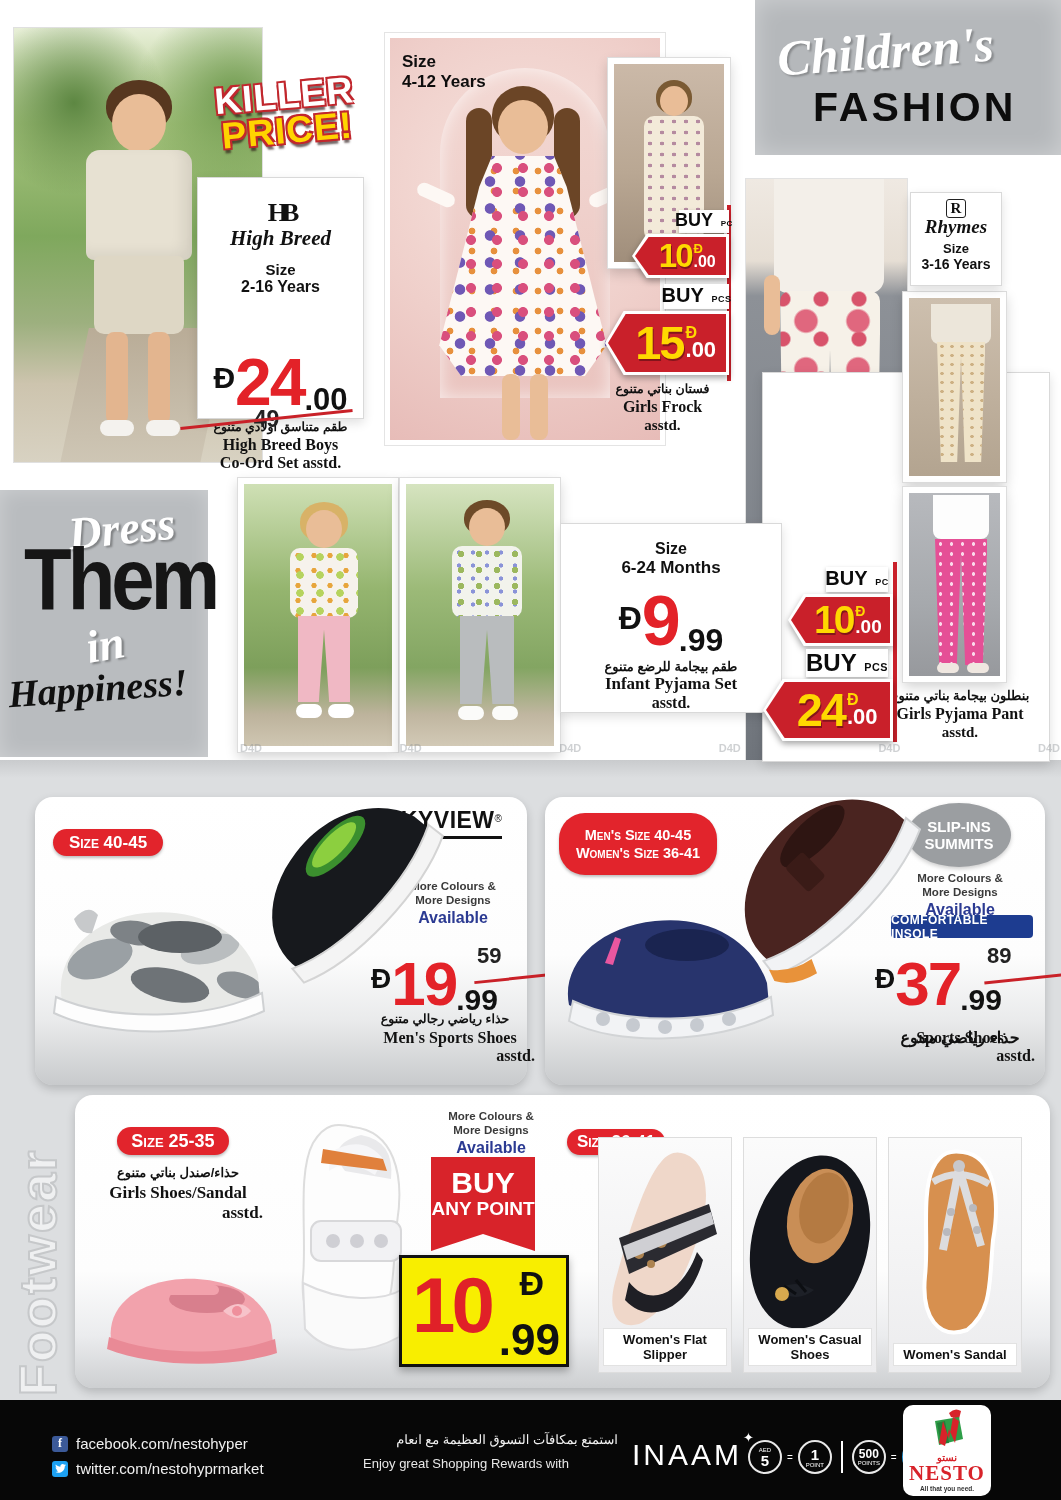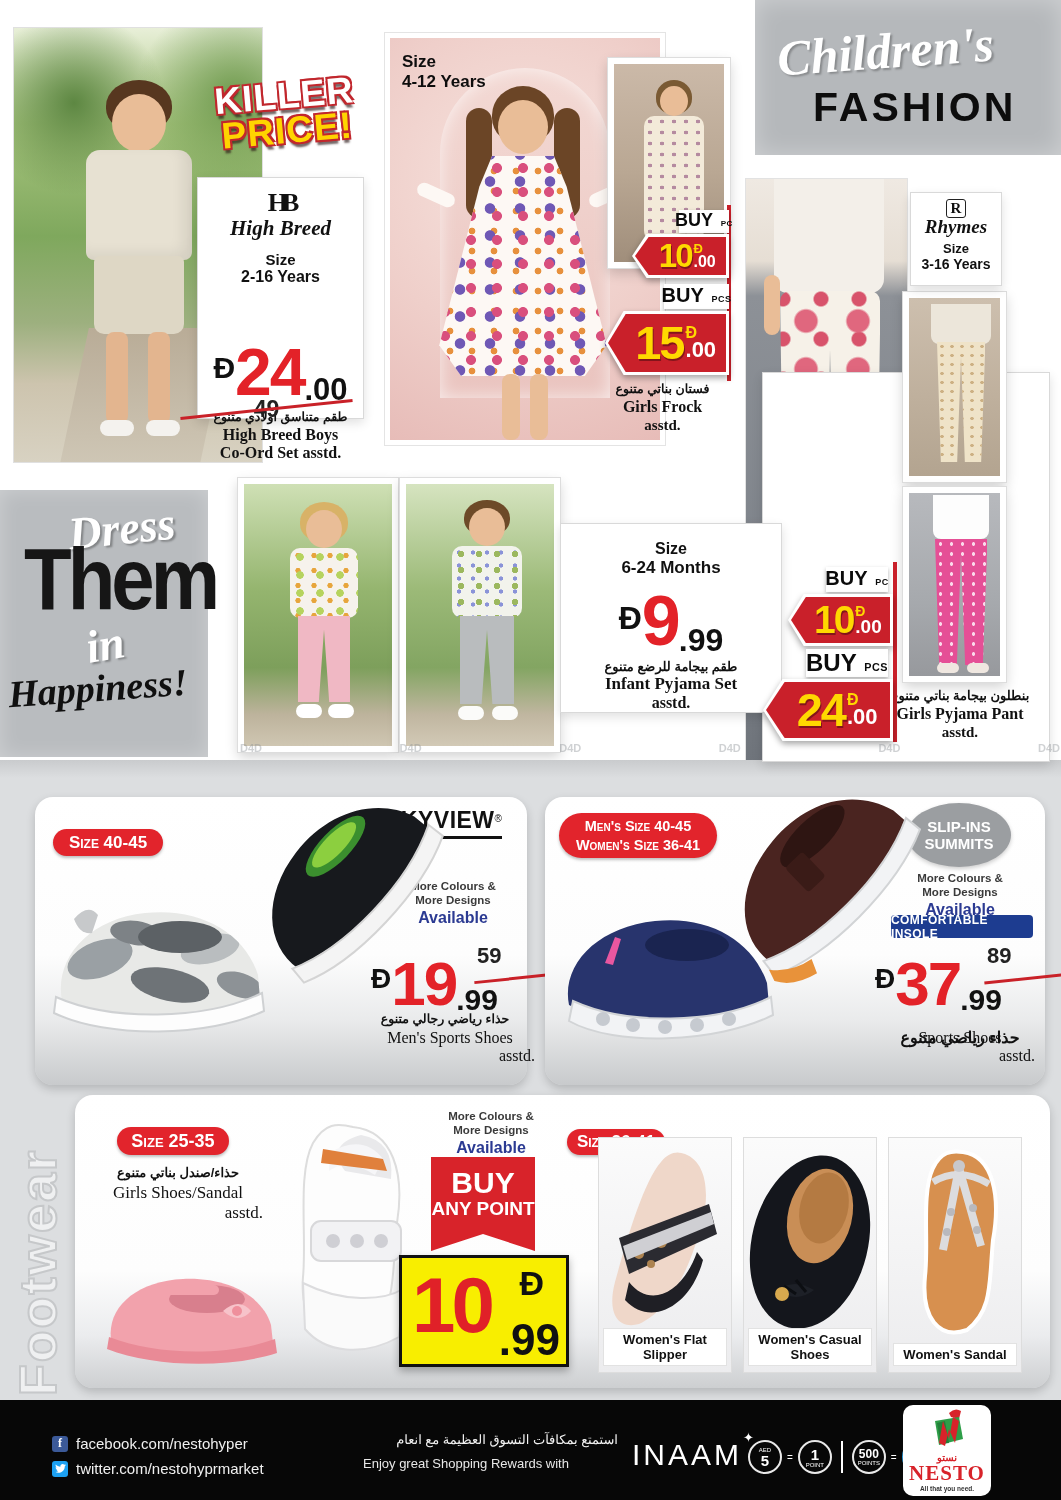--- a/index.html
+++ b/index.html
@@ -37,21 +37,21 @@
 .arrow .acur{font-weight:bold;color:#ffd800}
 .arrow .acents{font-weight:bold;color:#fff}
 .pole{position:absolute;width:4px;background:#c9202a;z-index:5}
 
 .head{position:absolute;border-radius:50%;background:#e9bd97}
 .hair{position:absolute;border-radius:50% 50% 45% 45%;background:#57371f}
 .cloth{position:absolute}
 
 .more{position:absolute;text-align:center;color:#3a3a3a;font-weight:bold;line-height:1.25}
 .more .avail{color:#2b3a92;font-weight:bold}
-.shoename{position:absolute;text-align:center;font-family:"Liberation Serif",serif;font-weight:normal;line-height:1.15;color:#111}
+.shoename{position:absolute;text-align:center;font-family:"Liberation Serif",serif;font-weight:bold;line-height:1.15;color:#111}
 
 .footer-link{display:flex;align-items:center;gap:8px;color:#f0f0f0;font-size:15px}
 .badge-circle{border:2px solid #e9e9e9;border-radius:50%;color:#fff;display:flex;flex-direction:column;align-items:center;justify-content:center;line-height:1}
 </style>
 </head>
 <body>
 
 <div class="page">
 
   <div class="abs" style="left:755px;top:0;width:306px;height:155px;background:#b5b8bb;box-shadow:inset 0 0 25px rgba(255,255,255,.35)">
@@ -74,21 +74,21 @@
     <div class="cloth" style="left:132px;top:392px;width:34px;height:16px;background:#f4f2ee;border-radius:8px"></div>
   </div>
 
   <div class="abs" style="left:212px;top:78px;width:150px;height:100px;transform:rotate(-5deg);text-align:center;z-index:7;line-height:.95">
     <div style="font-size:37px;font-weight:bold;color:#fff;letter-spacing:1px;
                 text-shadow:-2px -2px 0 #c1272d,2px -2px 0 #c1272d,-2px 2px 0 #c1272d,2px 2px 0 #c1272d,0 5px 2px rgba(40,20,20,.65)">KILLER</div>
     <div style="font-size:37px;font-weight:bold;color:#ffd400;letter-spacing:1px;
                 text-shadow:-2px -2px 0 #c1272d,2px -2px 0 #c1272d,-2px 2px 0 #c1272d,2px 2px 0 #c1272d,0 5px 2px rgba(40,20,20,.65)">PRICE!</div>
   </div>
 
-  <div class="panel c" style="left:197px;top:177px;width:167px;height:242px;z-index:4;padding-top:10px">
+  <div class="panel c" style="left:197px;top:177px;width:167px;height:242px;z-index:4;padding-top:20px">
     <div class="serif" style="font-size:26px;font-weight:bold;letter-spacing:-6px;">HB</div>
     <div class="script" style="font-size:21px;margin-top:-2px">High Breed</div>
     <div style="font-size:15px;font-weight:bold;margin-top:10px">Size</div>
     <div style="font-size:16px;font-weight:bold">2-16 Years</div>
     <div class="abs strike" style="right:14px;top:110px;font-size:23px">49</div>
     <div class="price-row" style="margin-top:26px">
       <span class="cur" style="font-size:30px;margin-top:14px">Đ</span>
       <span class="price-main" style="font-size:66px">24</span>
       <span class="price-cents" style="font-size:31px">.00</span>
     </div>
@@ -343,21 +343,21 @@
     </div>
     <div class="abs arab" dir="rtl" style="left:330px;top:214px;width:160px;text-align:center;font-size:12.5px">حذاء رياضي رجالي متنوع</div>
     <div class="shoename" style="left:330px;top:232px;width:170px;font-size:16px">
       <div>Men's Sports Shoes</div>
       <div style="text-align:right">asstd.</div>
     </div>
   </div>
 
   <div class="abs" style="left:545px;top:797px;width:500px;height:288px;border-radius:18px;
               background:linear-gradient(180deg,#ffffff 0%,#fdfdfd 55%,#e9eaeb 78%,#c8cacc 100%);box-shadow:0 4px 10px rgba(0,0,0,.18)">
-    <div class="size-pill" style="left:14px;top:16px;width:158px;height:45px;border-radius:26px;font-size:14.5px;flex-direction:column;line-height:1.25">
+    <div class="size-pill" style="left:14px;top:16px;width:158px;height:62px;border-radius:26px;font-size:14.5px;flex-direction:column;line-height:1.25">
       <span>Men's Size 40-45</span>
       <span>Women's Size 36-41</span>
     </div>
     <div class="abs c" style="left:362px;top:6px;width:104px;height:64px;border-radius:50%;background:#9b9ea1;color:#fff;
                 display:flex;flex-direction:column;align-items:center;justify-content:center;font-weight:bold;font-size:15px;line-height:1.15;box-shadow:0 2px 4px rgba(0,0,0,.2)">
       <span>SLIP-INS</span>
       <span>SUMMITS</span>
     </div>
     <div class="more" style="left:360px;top:74px;width:110px;font-size:11.5px">
       <div>More Colours &amp;</div>

